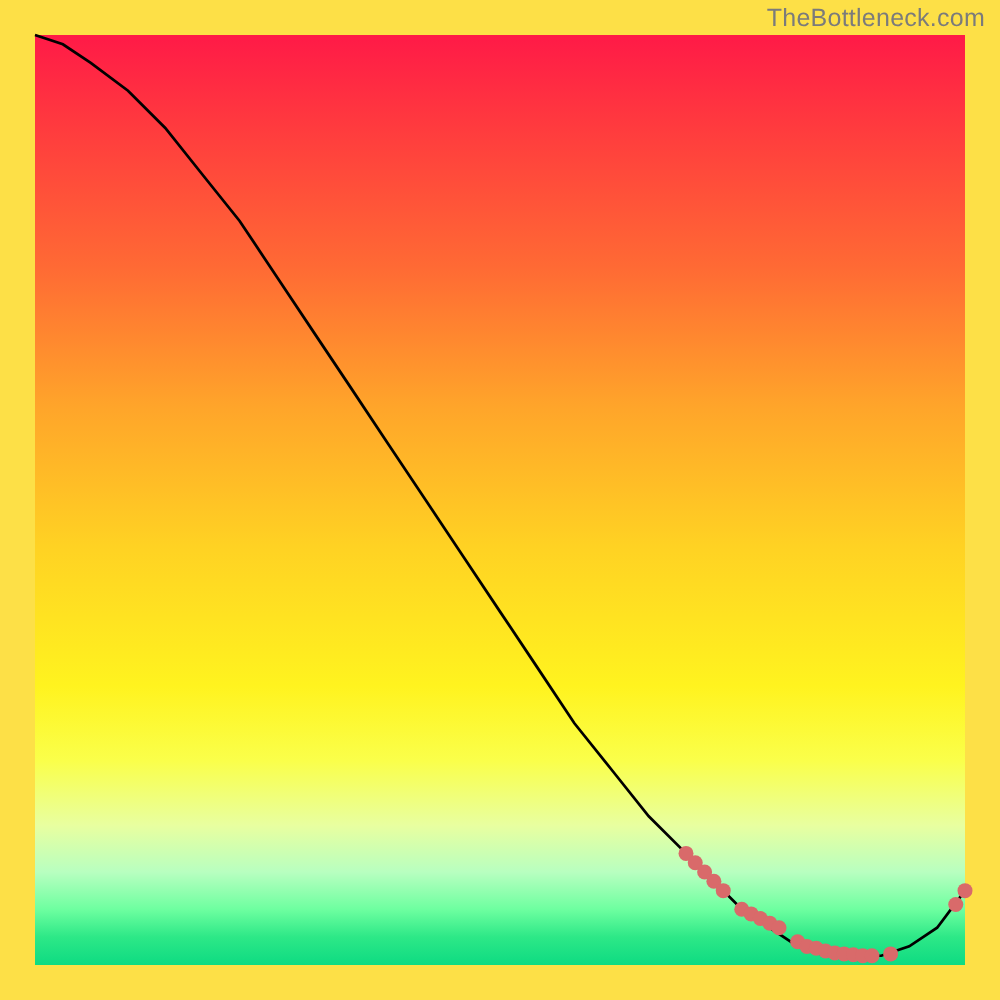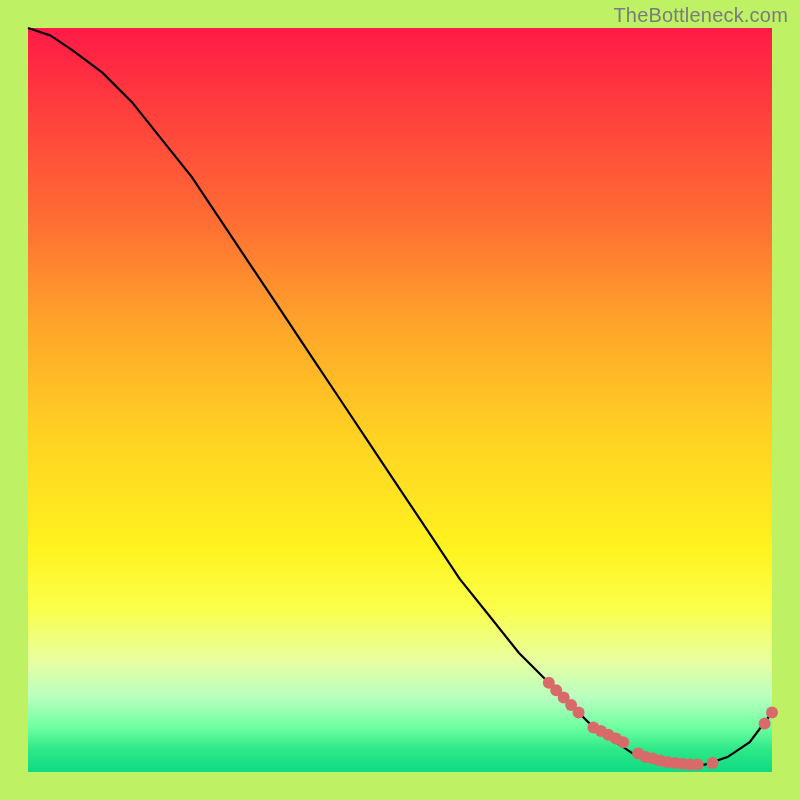--- a/index.html
+++ b/index.html
@@ -8,21 +8,21 @@
     width: 800px;
     height: 800px;
     background: #000;
     overflow: hidden;
     font-family: Arial, Helvetica, sans-serif;
   }
   .stage {
     position: relative;
     width: 800px;
     height: 800px;
-    background: #bef264;
+    background: #fde047;
   }
   .plot-area {
     position: absolute;
     left: 28px;
     top: 28px;
     width: 744px;
     height: 744px;
     background: linear-gradient(to bottom,
       #ff1a47 0%,
       #ff3b3e 10%,

